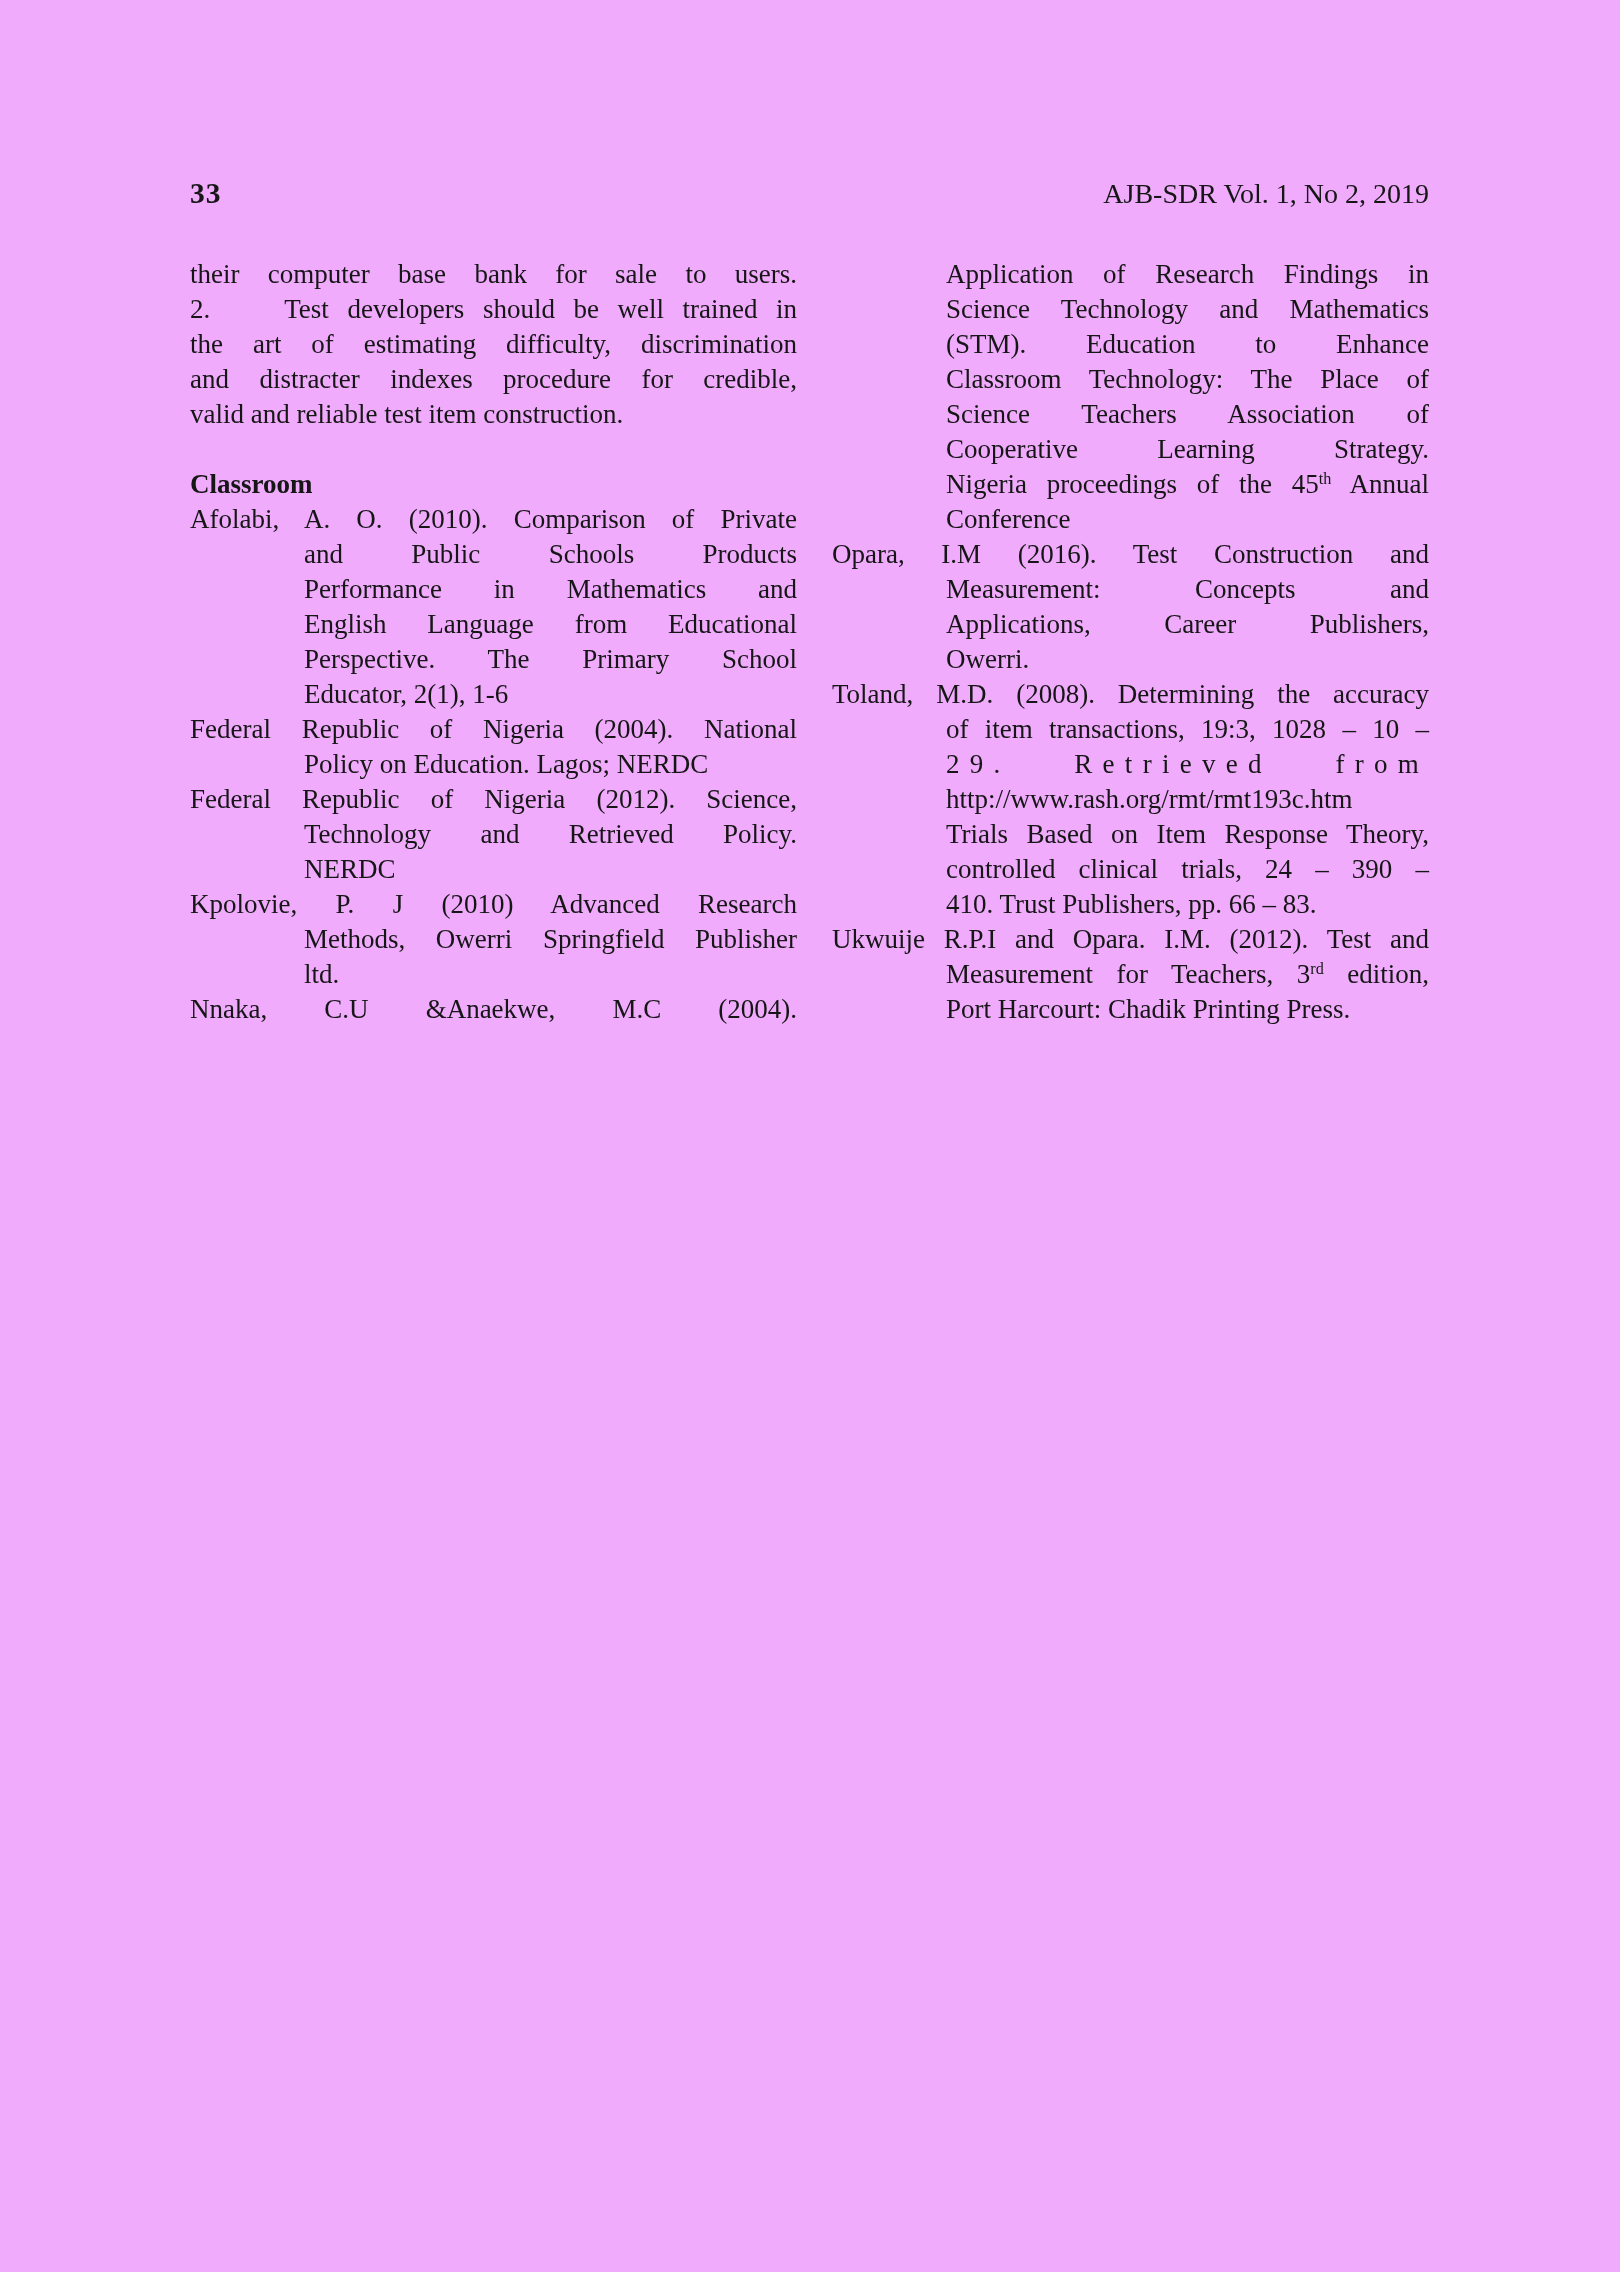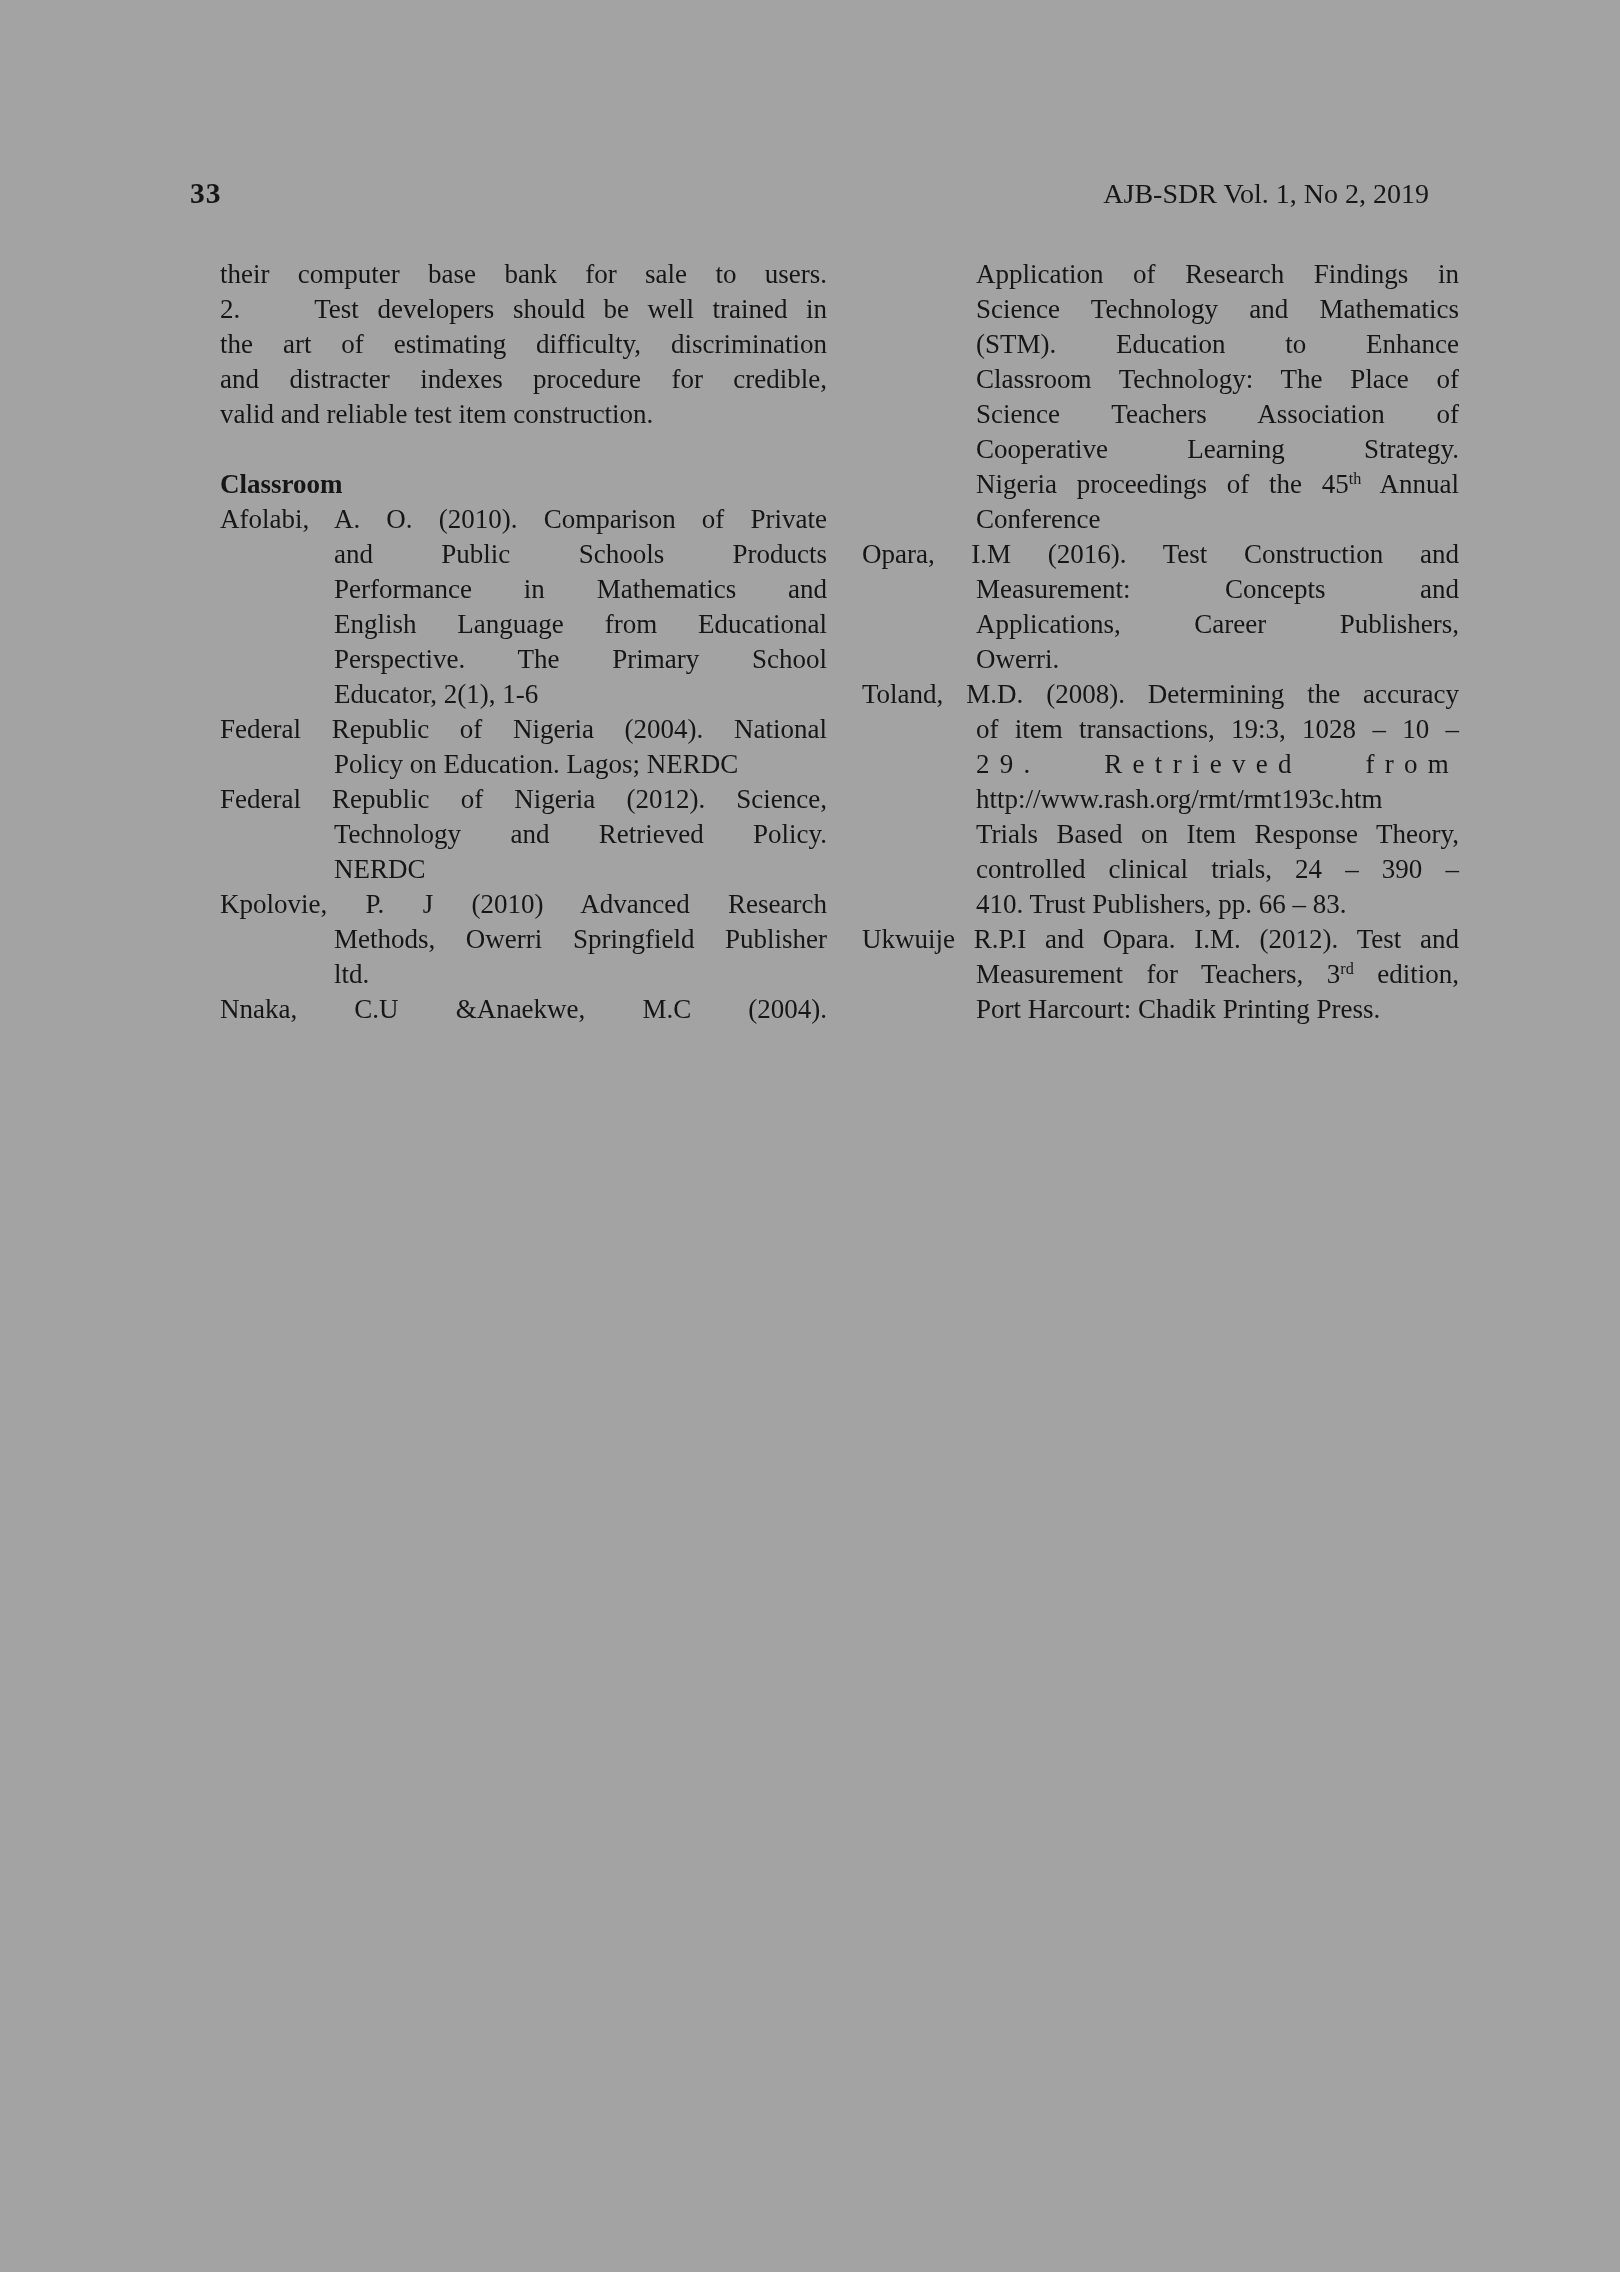--- a/index.html
+++ b/index.html
@@ -1,41 +1,40 @@
 <!DOCTYPE html>
 <html style="font-size:15px"><head>
 <meta charset="utf-8">
 <style>
   html, body { margin: 0; padding: 0; background: #e8e8e8; }
   .page {
     position: relative;
     width: 1621px;
     height: 2272px;
-    background: #a3a3a3;
+    background: #f0abfc;
     font-family: "Liberation Serif", serif;
     color: #161616;
     overflow: hidden;
   }
   .header {
     position: absolute;
     left: 190px;
     top: 177px;
     width: 1239px;
     display: flex;
     justify-content: space-between;
     align-items: baseline;
   }
   .pagenum { font-weight: bold; font-size: 29.5px; letter-spacing: 1px; }
   .journal { font-size: 28px; }
   .col {
     position: absolute;
     top: 257px;
     font-size: 27px;
     line-height: 35px;
-    margin-left: 30px;
   }
   .col-left  { left: 190px; width: 607px; }
   .col-right { left: 832px; width: 597px; }
   .line { min-height: 35px; }
   .line.j { text-align: justify; text-align-last: justify; }
   .line.indent { padding-left: 114px; }
   .line.bold { font-weight: bold; }
   .line.spread { letter-spacing: 0.38em; }
   .line.blank { height: 35px; }
   .tab { display: inline-block; height: 1px; }

